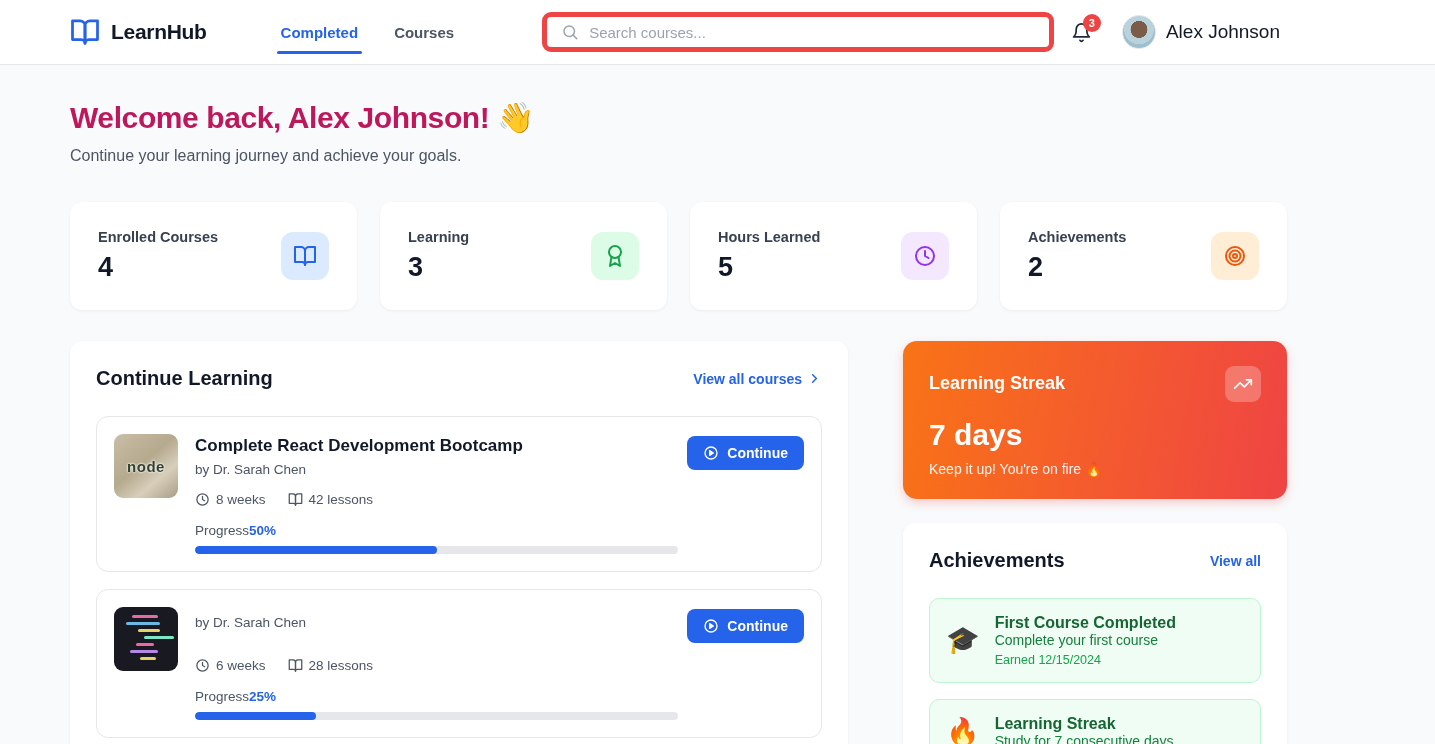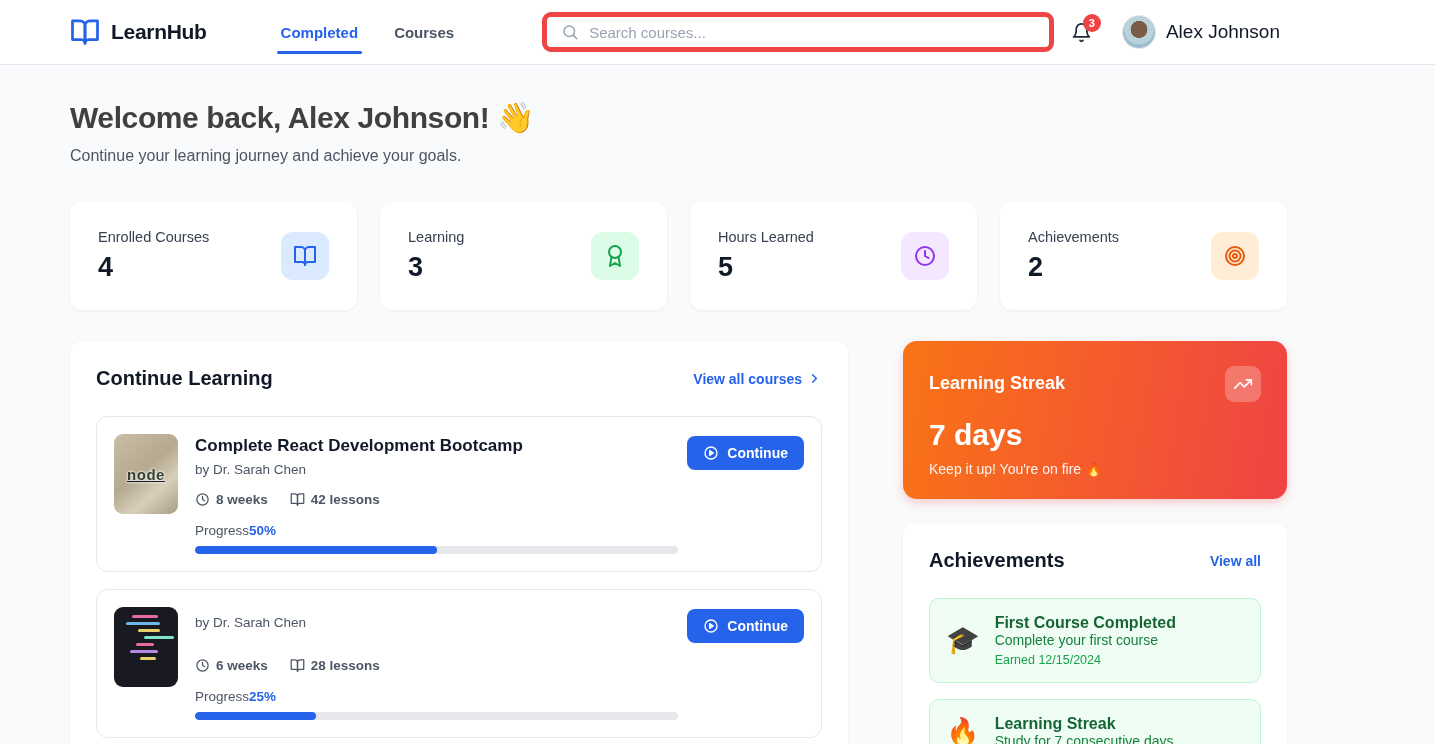--- a/index.html
+++ b/index.html
@@ -29,48 +29,48 @@
            background:#ef4444; color:#fff; border-radius:9px; font-size:11px; font-weight:700;
            display:flex; align-items:center; justify-content:center; }
   .user { display:flex; align-items:center; gap:10px; cursor:pointer; }
   .avatar { width:34px; height:34px; border-radius:50%;
             background: radial-gradient(circle at 50% 42%, #7a5c49 0 34%, #b9d2dc 35% 60%, #9cc0cf 61%);
             border:1px solid #e5e7eb; }
   .user-name { font-size:19px; font-weight:500; color:#111827; }
 
   
   .content { margin:35px 0 0 70px; width:1217px; }
-  .welcome-title { font-size:30px; font-weight:800; color:#404040; letter-spacing:-0.4px; }
+  .welcome-title { font-size:30px; font-weight:800; color:#be185d; letter-spacing:-0.4px; }
   .welcome-sub { font-size:16px; color:#4b5563; margin-top:12px; margin-bottom:37px; }
 
   .stats { display:grid; grid-template-columns:repeat(4,1fr); gap:23px; margin-bottom:31px; }
   .stat-card { background:#fff; border-radius:12px; height:108px; padding:24px 28px;
                display:flex; justify-content:space-between; align-items:center;
                box-shadow:0 1px 3px rgba(16,24,40,.06); }
-  .stat-label { font-size:14.5px; font-weight:400; color:#374151; margin-bottom:7px; }
+  .stat-label { font-size:14.5px; font-weight:700; color:#374151; margin-bottom:7px; }
   .stat-value { font-size:27px; font-weight:800; color:#111827; }
   .stat-icon { width:48px; height:48px; border-radius:12px; display:flex;
                align-items:center; justify-content:center; flex-shrink:0; }
   .ic-blue   { background:#dbeafe; color:#2563eb; }
   .ic-green  { background:#dcfce7; color:#16a34a; }
   .ic-purple { background:#f3e8ff; color:#9333ea; }
   .ic-orange { background:#ffedd5; color:#ea580c; }
 
   .main-cols { display:grid; grid-template-columns:778px 384px; gap:55px; align-items:start; }
 
   
   .panel { background:#fff; border-radius:12px; box-shadow:0 1px 3px rgba(16,24,40,.06); padding:26px; }
   .panel-head { display:flex; justify-content:space-between; align-items:center; margin-bottom:26px; }
   .panel-title { font-size:20px; font-weight:700; color:#111827; }
   .link-blue { display:flex; align-items:center; gap:5px; color:#2563eb; font-size:14px;
                font-weight:600; cursor:pointer; text-decoration:none; }
 
   .course-card { border:1px solid #e5e7eb; border-radius:12px; padding:17px;
                  display:flex; gap:17px; margin-bottom:17px; background:#fff; }
-  .thumb { width:64px; height:80px; border-radius:9px; flex-shrink:0; overflow:hidden; position:relative;text-decoration:underline; }
+  .thumb { width:64px; height:64px; border-radius:9px; flex-shrink:0; overflow:hidden; position:relative; }
   .thumb-node { background:linear-gradient(140deg,#c9bfa6 0%,#b5a98e 45%,#d8cfbb 70%,#a89c85 100%);
                 display:flex; align-items:center; justify-content:center; }
   .thumb-node span { font-size:15px; font-weight:800; color:#33402f; letter-spacing:0.5px;
                 text-shadow:0 0 2px #fff, 0 0 3px #fff; }
   .thumb-code { background:#191922; padding:8px 6px 6px 12px; display:flex; flex-direction:column; gap:4px; }
   .thumb-code i { height:3px; border-radius:2px; display:block; }
   .thumb-code i:nth-child(1){ width:26px; background:#e66ba2; margin-left:6px; }
   .thumb-code i:nth-child(2){ width:34px; background:#6bb7e6; }
   .thumb-code i:nth-child(3){ width:22px; background:#e6d16b; margin-left:12px; }
   .thumb-code i:nth-child(4){ width:30px; background:#7ee6c8; margin-left:18px; }
@@ -78,21 +78,21 @@
   .thumb-code i:nth-child(6){ width:28px; background:#b28ae6; margin-left:4px; }
   .thumb-code i:nth-child(7){ width:16px; background:#e6d16b; margin-left:14px; }
 
   .course-main { flex:1; padding-top:2px; }
   .course-top { display:flex; justify-content:space-between; align-items:flex-start; }
   .course-title { font-size:17px; font-weight:700; color:#111827; }
   .course-author { font-size:13.5px; color:#4b5563; margin-top:6px; }
   .btn-continue { background:#2563eb; color:#fff; border:none; border-radius:8px;
                   padding:9px 16px; font-size:14px; font-weight:600; display:flex;
                   align-items:center; gap:8px; cursor:pointer; font-family:"Liberation Sans", sans-serif; }
-  .course-meta { display:flex; gap:22px; margin-top:15px; font-size:13.5px; color:#4b5563;font-weight:bold; }
+  .course-meta { display:flex; gap:22px; margin-top:15px; font-size:13.5px; color:#4b5563; }
   .meta-item { display:flex; align-items:center; gap:6px; }
   .course-progress { margin-top:16px; margin-right:126px; }
   .progress-row { display:flex; justify-content:flex-start; align-items:center; margin-bottom:8px; }
   .progress-label { font-size:13.5px; color:#4b5563; }
   .progress-pct { font-size:13.5px; font-weight:700; color:#2563eb; }
   .progress-track { height:8px; background:#e5e7eb; border-radius:4px; overflow:hidden; }
   .progress-fill { height:100%; background:#2563eb; border-radius:4px; }
 
   
   .streak-card { background:linear-gradient(100deg,#f97316 0%,#ef4444 100%); border-radius:14px;

